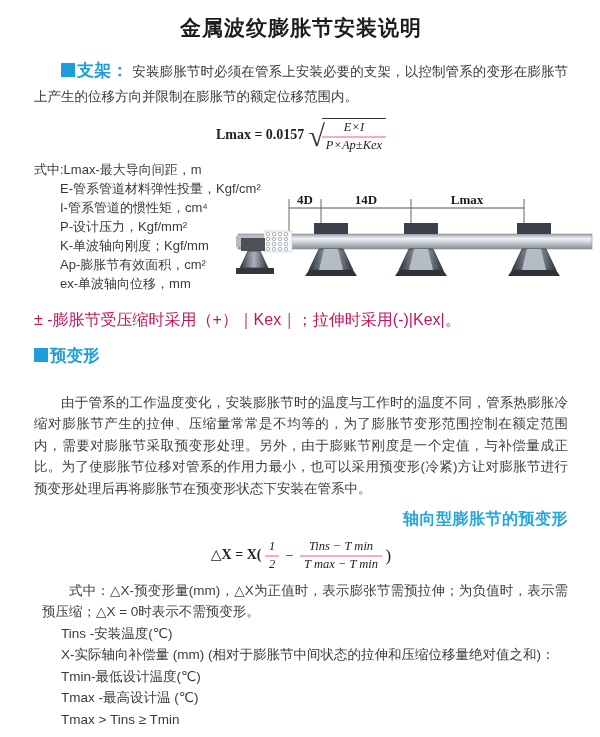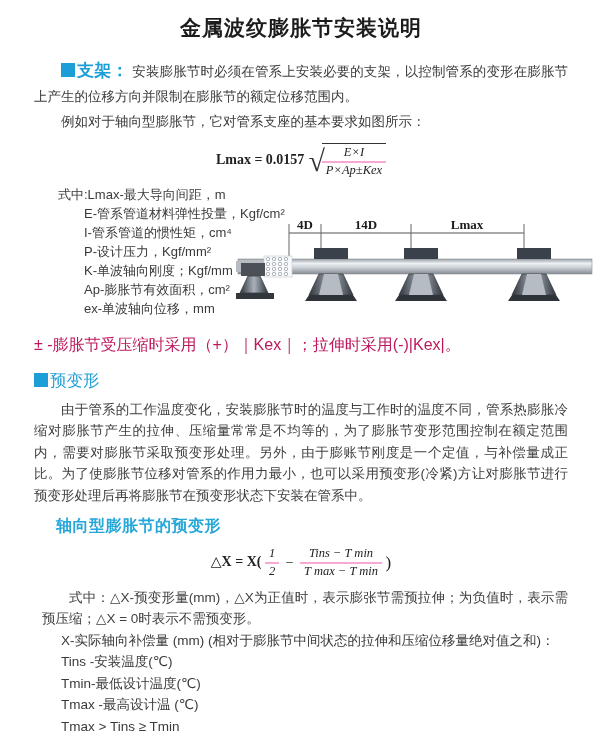--- a/index.html
+++ b/index.html
@@ -35,48 +35,47 @@
   .frac .num{display:block;border-bottom:2px solid #f9a8d4;padding:0 0;}
   .frac .den{display:block;padding:0 4px;}
   .rad{
     display:inline-block;font-size:30px;font-weight:normal;line-height:0;
     vertical-align:middle;margin:0 -3px 0 4px;color:#333;font-style:normal;
   }
   .radicand{display:inline-block;border-top:1.5px solid #333;vertical-align:middle;padding-top:1px;}
   .fop{font-style:normal;margin:0 3px;vertical-align:middle;}
   .fparen{font-size:17px;vertical-align:middle;font-style:normal;}
   
-  .defs-wrap{position:relative;margin-top:4px;min-height:150px;margin-left:24px;}
+  .defs-wrap{position:relative;margin-top:4px;min-height:150px;}
   .def-line{font-size:13px;line-height:19px;color:#3a3a3a;white-space:nowrap;}
   .def-line.d-ind{padding-left:26px;}
   .pm-line,.consult-line{font-size:16px;line-height:19.5px;color:#be185d;white-space:nowrap;}
   .consult-line{text-indent:1.6em;}
   .diagram{position:absolute;right:-26px;top:32px;width:358px;height:96px;}
   
-  .sec-header{color:#1e9ed6;font-weight:normal;font-size:16.5px;margin:15px 0 7px 0;}
+  .sec-header{color:#1e9ed6;font-weight:bold;font-size:16.5px;margin:15px 0 25px 0;}
   .body-para{font-size:13.5px;line-height:21.5px;text-align:justify;color:#404040;text-indent:2em;}
   .sub-heading{
     color:#25a7da;font-weight:bold;font-size:16px;margin:10px 0 6px 0;letter-spacing:0.5px;
   }
-  .sub-heading.ind{padding-left:22px;}
+  .sub-heading.ind{padding-left:22px;text-align:right;}
   .mini-line{font-size:13.5px;line-height:21.5px;color:#3a3a3a;text-indent:2em;white-space:nowrap;}
   svg text{font-family:"Liberation Serif","DejaVu Serif",serif;}
 </style>
 </head>
 <body>
 
 <div class="page">
 
   <div class="doc-title">金属波纹膨胀节安装说明</div>
 
   <div class="para indent">
     <span class="sec-inline-header"><span class="blue-square"></span><span>支架：</span></span>
     <span>安装膨胀节时必须在管系上安装必要的支架，以控制管系的变形在膨胀节上产生的位移方向并限制在膨胀节的额定位移范围内。</span>
   </div>
-  <div class="example-line">例如对于轴向型膨胀节，它对管系支座的基本要求如图所示：</div>
 
   <div class="formula">
     <span class="flhs">Lmax = 0.0157</span><span class="rad">√</span><span class="radicand"><span class="frac"><span class="num">E×I</span><span class="den">P×Ap±Kex</span></span></span>
   </div>
 
   <div class="defs-wrap">
     <div class="def-line">式中:Lmax-最大导向间距，m</div>
     <div class="def-line d-ind">E-管系管道材料弹性投量，Kgf/cm²</div>
     <div class="def-line d-ind">I-管系管道的惯性矩，cm⁴</div>
     <div class="def-line d-ind">P-设计压力，Kgf/mm²</div>
@@ -165,19 +164,19 @@
 
   <div class="formula">
     <span class="flhs">△X = X(</span>
     <span class="frac"><span class="num">1</span><span class="den">2</span></span>
     <span class="fop">−</span>
     <span class="frac"><span class="num">Tins − T min</span><span class="den">T max − T min</span></span>
     <span class="fparen">)</span>
   </div>
 
   <div class="body-para" style="text-indent:2em;margin-left:8px;">式中：△X-预变形量(mm)，△X为正值时，表示膨张节需预拉伸；为负值时，表示需预压缩；△X = 0时表示不需预变形。</div>
+  <div class="mini-line">Tins -安装温度(℃)</div>
   <div class="mini-line">X-实际轴向补偿量 (mm) (相对于膨胀节中间状态的拉伸和压缩位移量绝对值之和)：</div>
-  <div class="mini-line">Tins -安装温度(℃)</div>
   <div class="mini-line">Tmin-最低设计温度(℃)</div>
   <div class="mini-line">Tmax -最高设计温 (℃)</div>
   <div class="mini-line">Tmax &gt; Tins ≥ Tmin</div>
 
 </div>
 
 </body></html>

